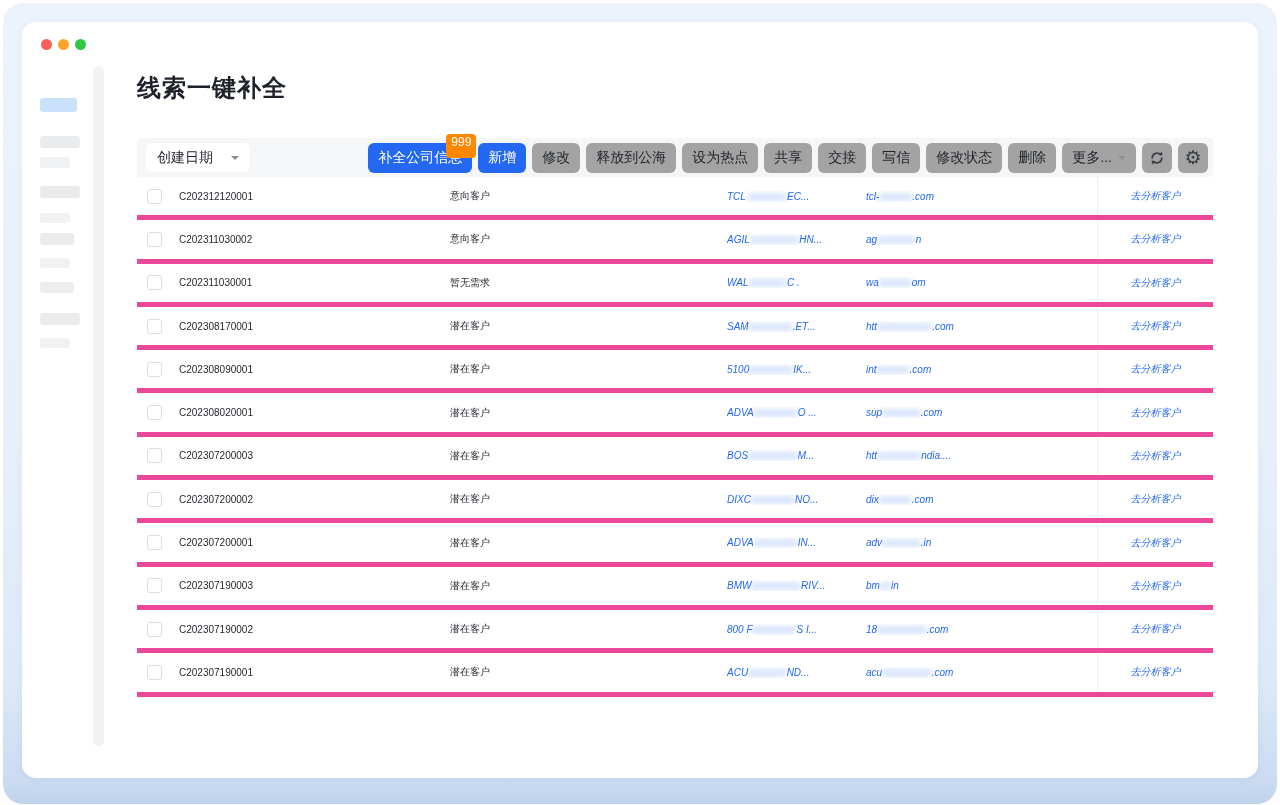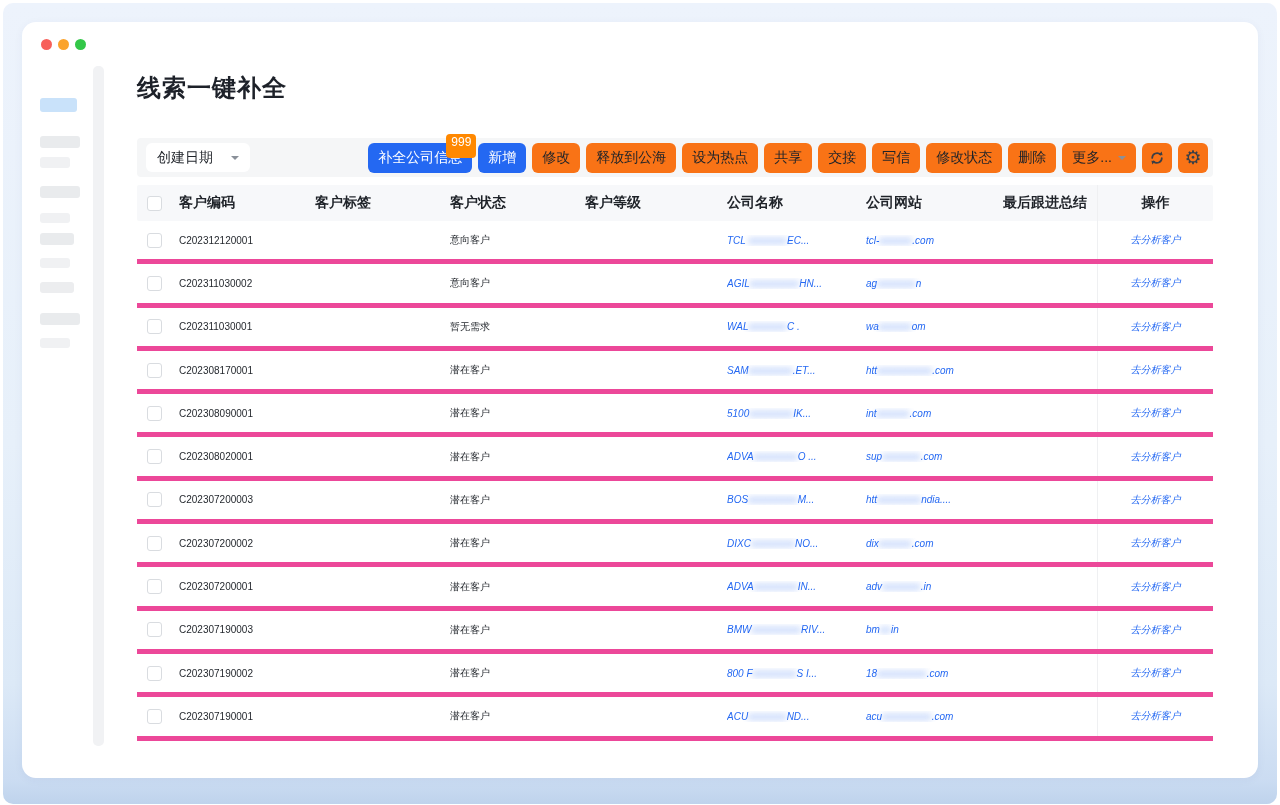--- a/index.html
+++ b/index.html
@@ -1,20 +1,20 @@
 <!DOCTYPE html>
 <html><head>
 <meta charset="utf-8">
 <style>
   * { margin:0; padding:0; box-sizing:border-box; }
   html,body { width:1280px; height:805px; overflow:hidden; background:#fff;
     font-family:"Liberation Sans","DejaVu Sans",sans-serif; }
 
   .frame { position:absolute; left:3px; top:3px; right:3px; bottom:1px;
-    border-radius:10px;
+    border-radius:20px;
     background:linear-gradient(180deg,#EDF3FC 0%,#E7F0FA 55%,#DCE9F7 85%,#CBDCF2 97%,#BFD3EC 100%); }
 
   .window { position:absolute; left:19px; top:19px; width:1236px; height:756px;
     background:#fff; border-radius:14px; box-shadow:0 2px 10px rgba(30,60,110,.05); }
 
   
   .traffic { position:absolute; left:19px; top:17px; display:flex; gap:6px; }
   .dot { width:11px; height:11px; border-radius:50%; }
 
   
@@ -27,21 +27,21 @@
   h1.title { margin-top:50px; font-size:24px; font-weight:700; color:#1D2129; letter-spacing:1px; height:30px; }
 
   
   .toolbar { margin-top:36px; height:39px; background:#F5F6F7; border-radius:4px;
     display:flex; align-items:center; justify-content:space-between; padding:0 5px 0 9px; position:relative; }
   .filter-btn { height:29px; min-width:86px; background:#fff; border:none; border-radius:6px;
     display:inline-flex; align-items:center; justify-content:space-between; gap:18px;
     padding:0 11px; font-size:14px; color:#1F2329; cursor:pointer; }
   .caret { width:0; height:0; border:4px solid transparent; border-top-color:#8A9099; transform:translateY(2px); }
   .btn-group { display:flex; align-items:center; gap:6px; }
-  .btn { height:30px; border:none; border-radius:6px; background:#f97316; color:#1F2329;
+  .btn { height:30px; border:none; border-radius:6px; background:#a3a3a3; color:#1F2329;
     font-size:14px; padding:0 10px; display:inline-flex; align-items:center; gap:6px;
     cursor:pointer; white-space:nowrap; position:relative; }
   .btn.primary { background:#2468F2; color:#fff; }
   .badge { position:absolute; top:-9px; right:-4px; height:24px; line-height:16px;
     padding:0 5px; background:#FF8800; color:#fff; font-size:12px; font-weight:400;
     border-radius:4px; }
   .icon-btn { width:30px; justify-content:center; padding:0; }
   .gear-glyph { font-size:19px; color:#3A3F46; line-height:1; }
 
   
@@ -113,33 +113,20 @@
               <polygon points="12.6,1.6 13.6,5.3 9.9,4.7" fill="#3A3F46"></polygon>
               <polygon points="3.4,14.4 2.4,10.7 6.1,11.3" fill="#3A3F46"></polygon>
             </svg>
           </button>
           <button class="btn icon-btn">
             <span class="gear-glyph">⚙</span>
           </button>
         </div>
       </div>
 
-      <div class="t-head">
-        <div class="cell c-check">
-            <span class="checkbox"></span>
-          </div>
-        <div class="cell">客户编码</div>
-        <div class="cell">客户标签</div>
-        <div class="cell">客户状态</div>
-        <div class="cell">客户等级</div>
-        <div class="cell">公司名称</div>
-        <div class="cell">公司网站</div>
-        <div class="cell">最后跟进总结</div>
-        <div class="cell c-action">操作</div>
-      </div>
 
       <div id="t-body">
   <div class="t-row">
     <div class="cell c-check">
               <span class="checkbox"></span>
             </div>
     <div class="cell f-code">C202312120001</div>
     <div class="cell f-tag"></div>
     <div class="cell f-status">意向客户</div>
     <div class="cell f-level"></div>

